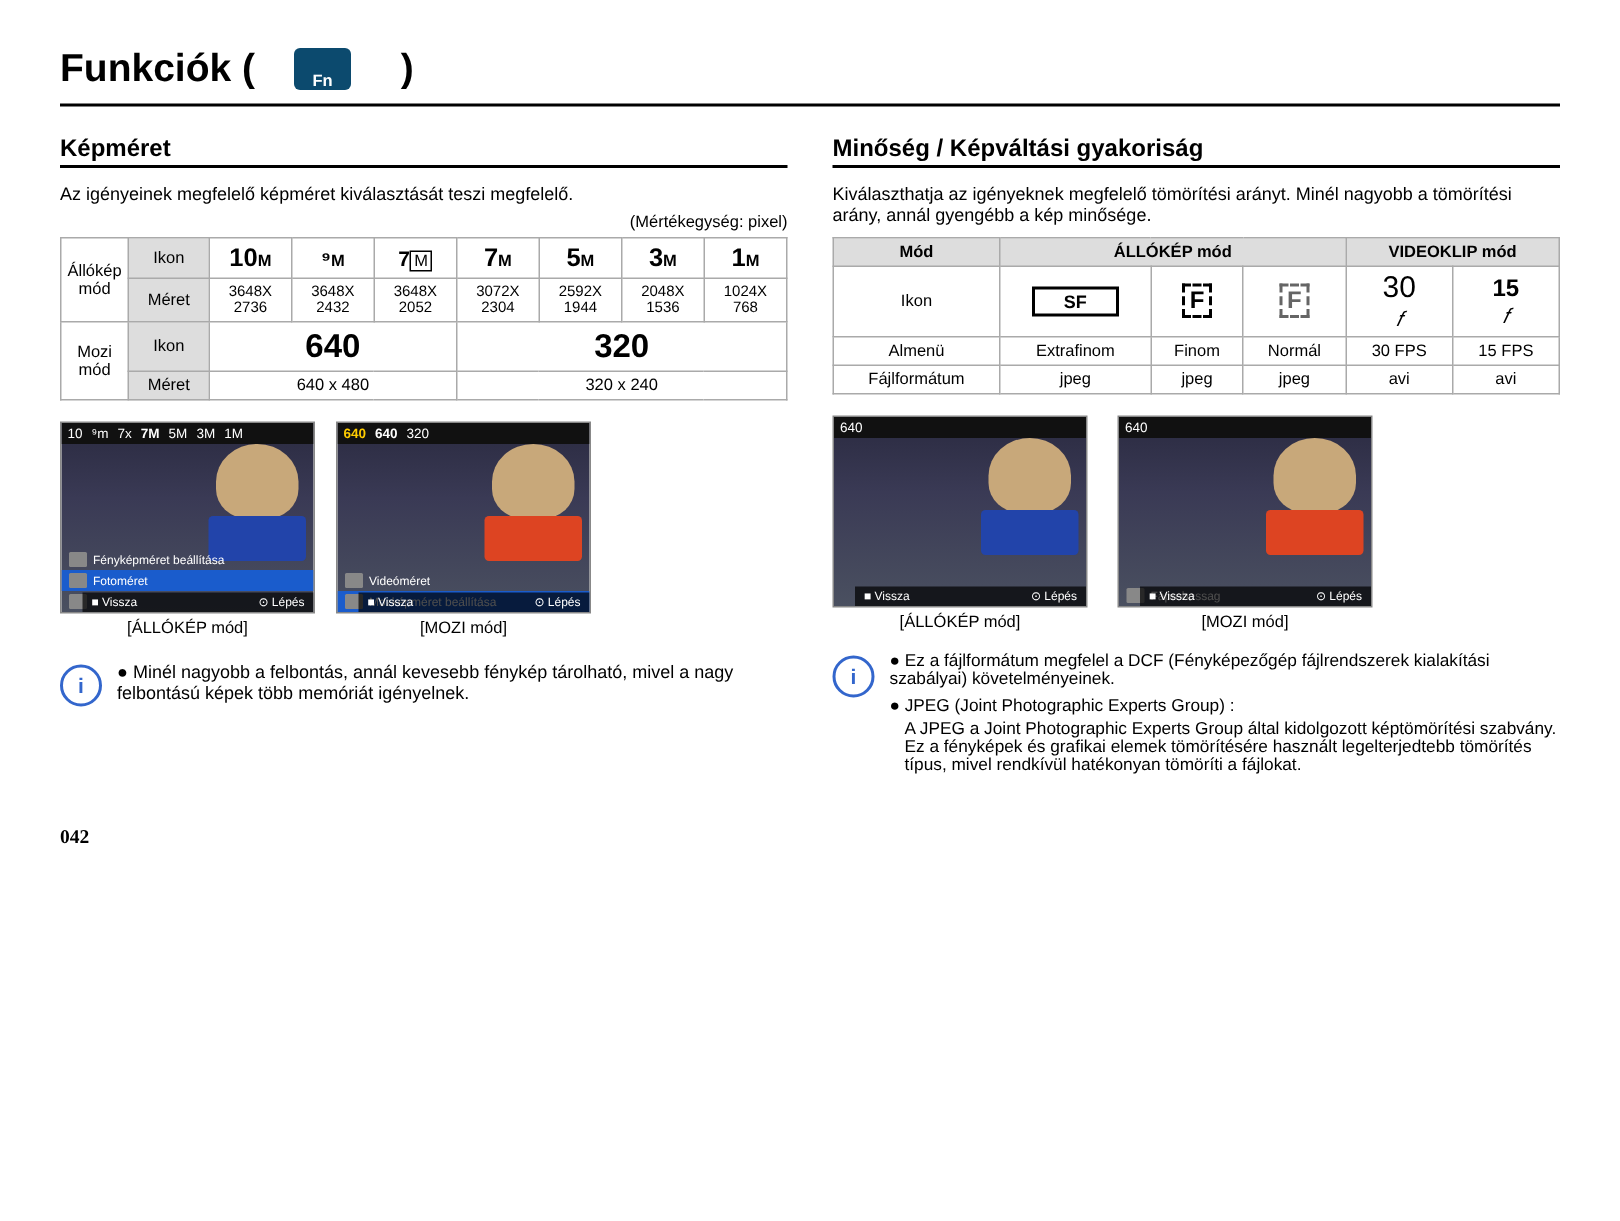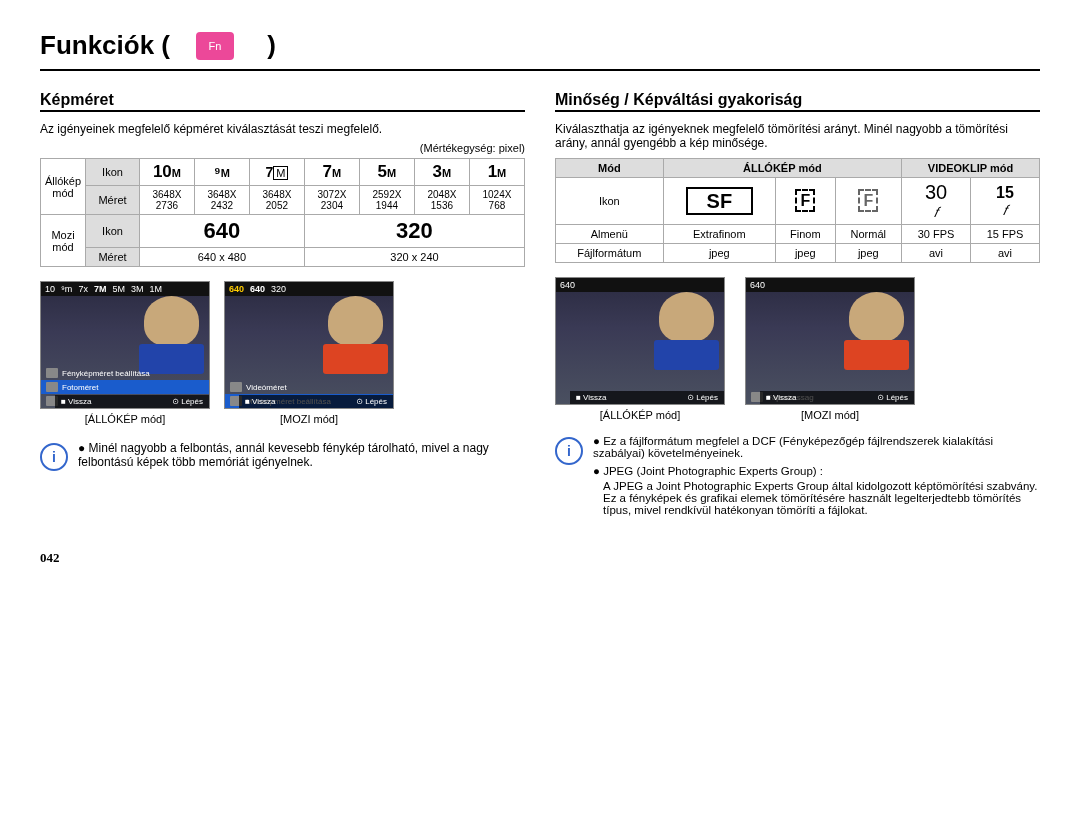--- a/index.html
+++ b/index.html
@@ -19,29 +19,29 @@
       font-weight: bold;
       border-bottom: 2px solid #000;
       padding-bottom: 8px;
       margin-bottom: 20px;
       display: flex;
       align-items: center;
       gap: 26px;
     }
     .camera-icon-box {
       display: inline-flex;
-      align-items: center;
+      align-items: flex-end;
       justify-content: center;
-      background: #ec4899;
+      background: #0c4a6e;
       border-radius: 4px;
       width: 38px;
       height: 28px;
       color: #fff;
       font-size: 11px;
-      font-weight: normal;
+      font-weight: bold;
     }
 
     
     .two-col {
       display: flex;
       gap: 30px;
     }
     .col-left {
       flex: 1;
     }
@@ -404,21 +404,21 @@
 
         <tr class="header-row">
           <td>Mód</td>
           <td colspan="3" class="allokepp-span">ÁLLÓKÉP mód</td>
           <td colspan="2">VIDEOKLIP mód</td>
         </tr>
 
         <tr>
           <td>Ikon</td>
           <td>
-            <span style="font-size:20px;font-weight:bold;border:2px solid #000;padding:1px 19px;">SF</span>
+            <span style="font-size:12px;font-weight:bold;border:2px solid #000;padding:1px 19px;">SF</span>
           </td>
           <td>
             <span style="font-size:16px;font-weight:bold;border:2px dashed #000;padding:1px 3px;">F</span>
           </td>
           <td>
             <span style="font-size:16px;font-weight:bold;border:2px dashed #000;padding:1px 3px;opacity:0.6;">F</span>
           </td>
           <td>
             <span style="font-size:20px;font-weight:normal;">30</span><br>
             <span style="font-size:14px;font-style:italic;">𝑓</span>

